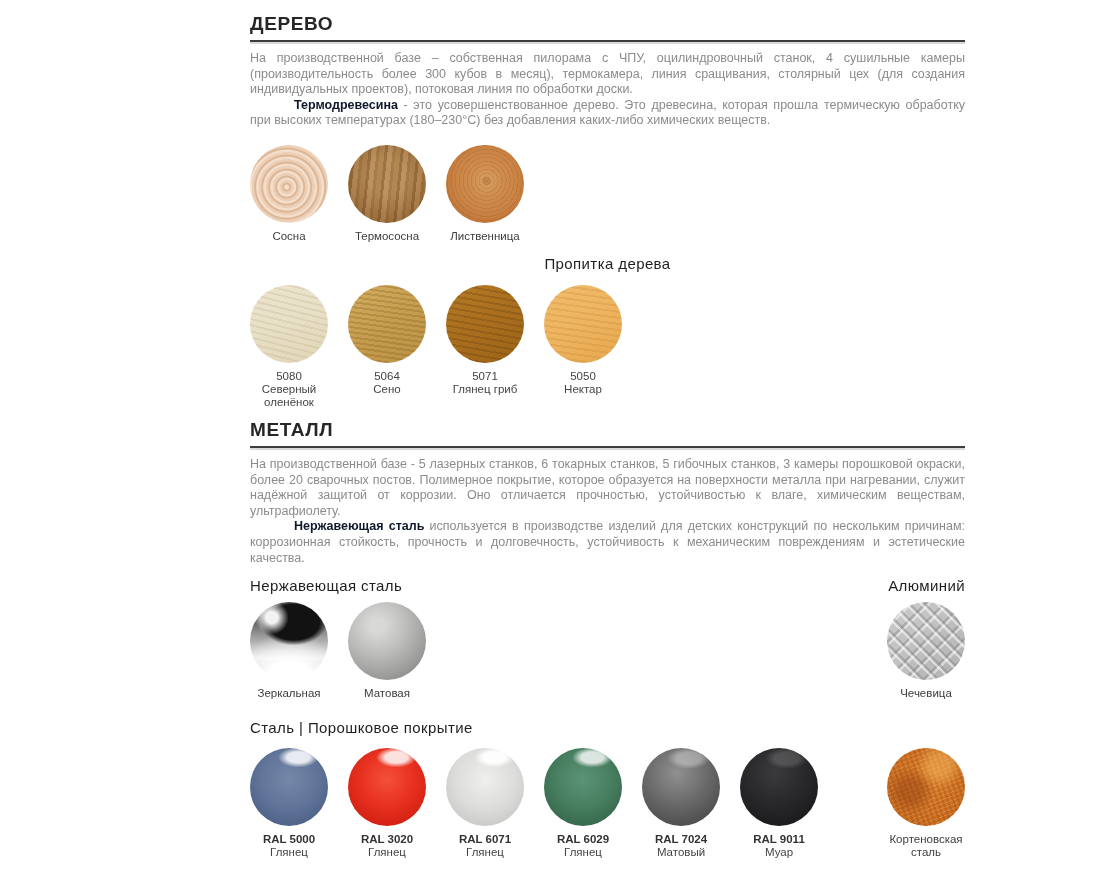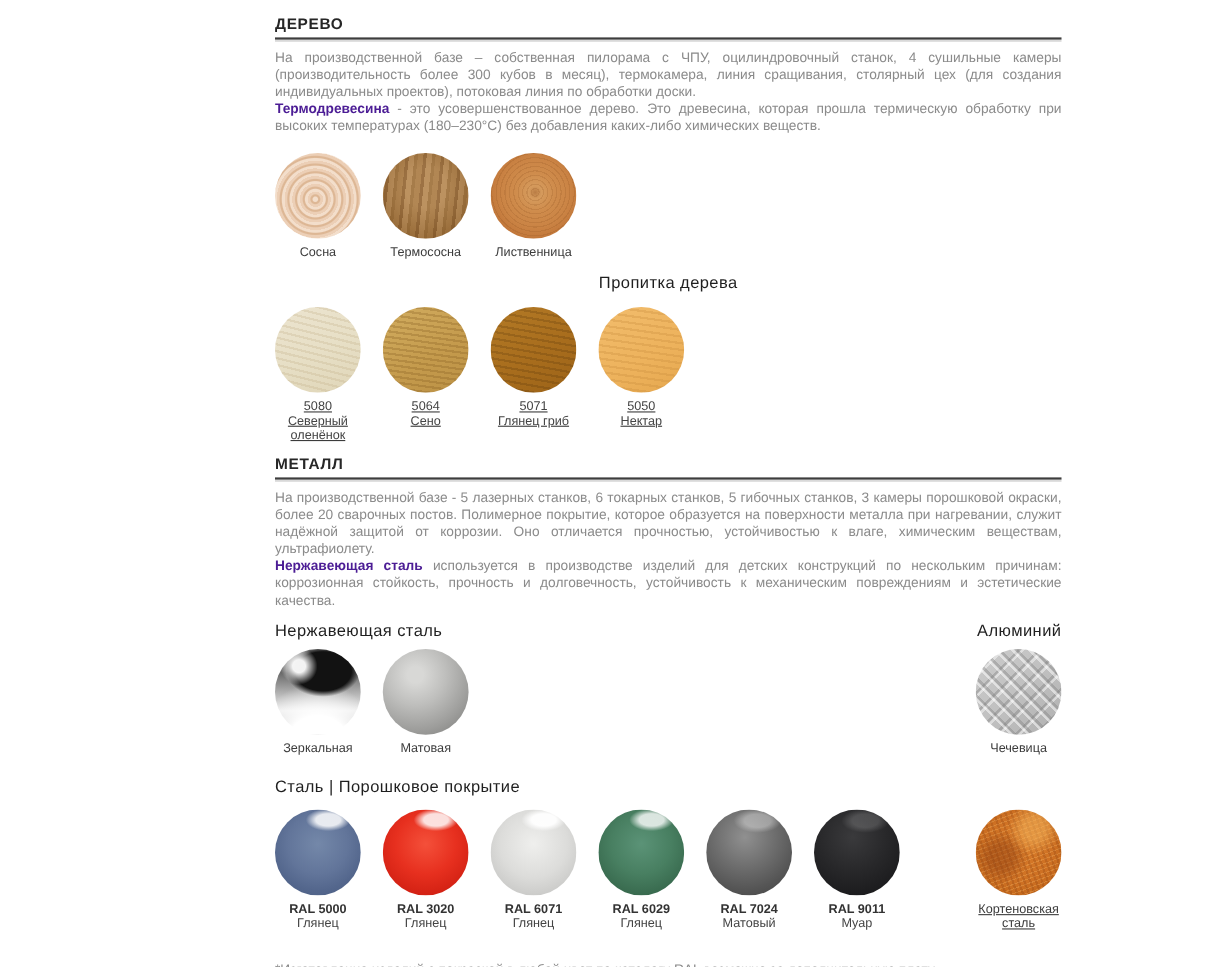--- a/index.html
+++ b/index.html
@@ -6,54 +6,54 @@
   html,body { background:#ffffff; }
   .page {
     position:relative; width:1110px; height:879px;
     background:#ffffff; overflow:hidden;
     font-family:"Liberation Sans","DejaVu Sans",sans-serif;
   }
   .content { position:absolute; left:250px; top:0; width:715px; }
 
   
   .sec-title {
-    margin-top:13px; font-size:14px; font-weight:bold;
+    margin-top:13px; font-size:19px; font-weight:bold;
     letter-spacing:0.6px; color:#262626;
   }
   .rule {
     margin-top:5px; height:2px; background:#3d3d3d;
     box-shadow:0 2px 0 rgba(170,170,170,.45);
   }
 
   
   .para {
     margin-top:9px; font-size:12.5px; line-height:15.6px;
     color:#8b8b8b; text-align:justify;
   }
   .para p { margin:0; }
-  .lead { font-weight:bold; color:#4c1d95; }
+  .lead { font-weight:bold; color:#0f172a;margin-left:44px; }
 
   
   .sub-title {
     font-size:15px; color:#1f1f1f; letter-spacing:0.4px; font-weight:normal;
   }
   .heads-row { display:flex; justify-content:space-between; align-items:baseline; }
 
   
   .row { display:flex; gap:20px; align-items:flex-start; }
   .col { width:78px; display:flex; flex-direction:column; align-items:center; flex:0 0 auto; }
   .col.push-right { margin-left:auto; }
   .circle { width:78px; height:78px; border-radius:50%; flex:0 0 auto; }
 
   .s-label {
     margin-top:7px; font-size:11.5px; line-height:13px;
     color:#3c3c3c; text-align:center;
   }
   .s-label.nowrap { white-space:nowrap; width:150px; }
-  .s-label.narrow { width:88px;text-decoration:underline; }
+  .s-label.narrow { width:88px; }
   .code-line { display:block; font-weight:bold; color:#333333; white-space:nowrap; }
   .name-line { display:block; color:#444444; }
 
   .footnote { margin-top:27px; font-size:12.5px; color:#8b8b8b; }
 
   
   [data-texture="pine"] { background:
     radial-gradient(circle at 50% 50%, rgba(0,0,0,0) 0 80%, rgba(182,132,96,.55) 84% 89%, rgba(152,102,66,.5) 91% 100%),
     repeating-radial-gradient(circle at 47% 54%, #f3decb 0 2px, #ddb795 3px 4px, #eccfb6 5px 7px); }
   [data-texture="robinia"] { background:

